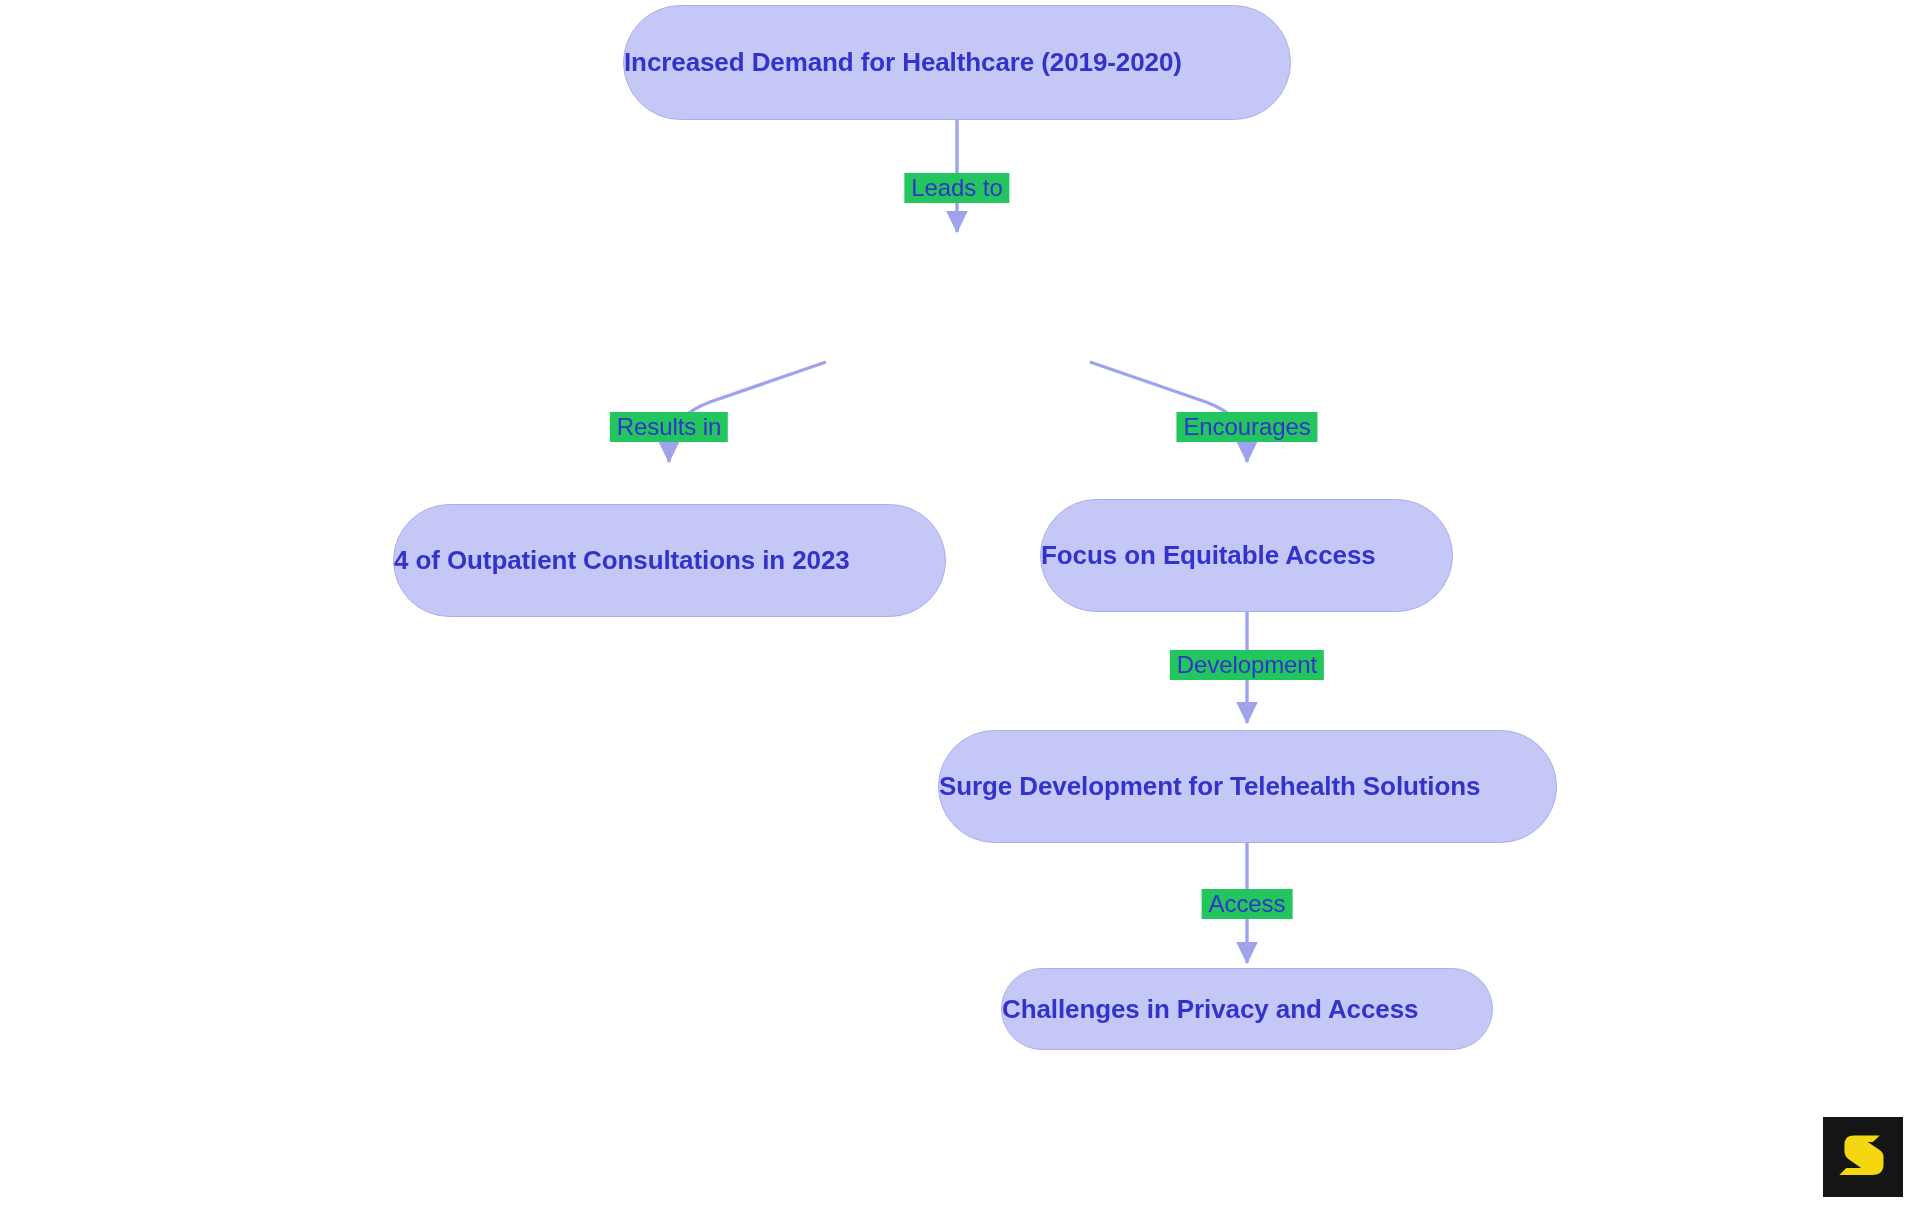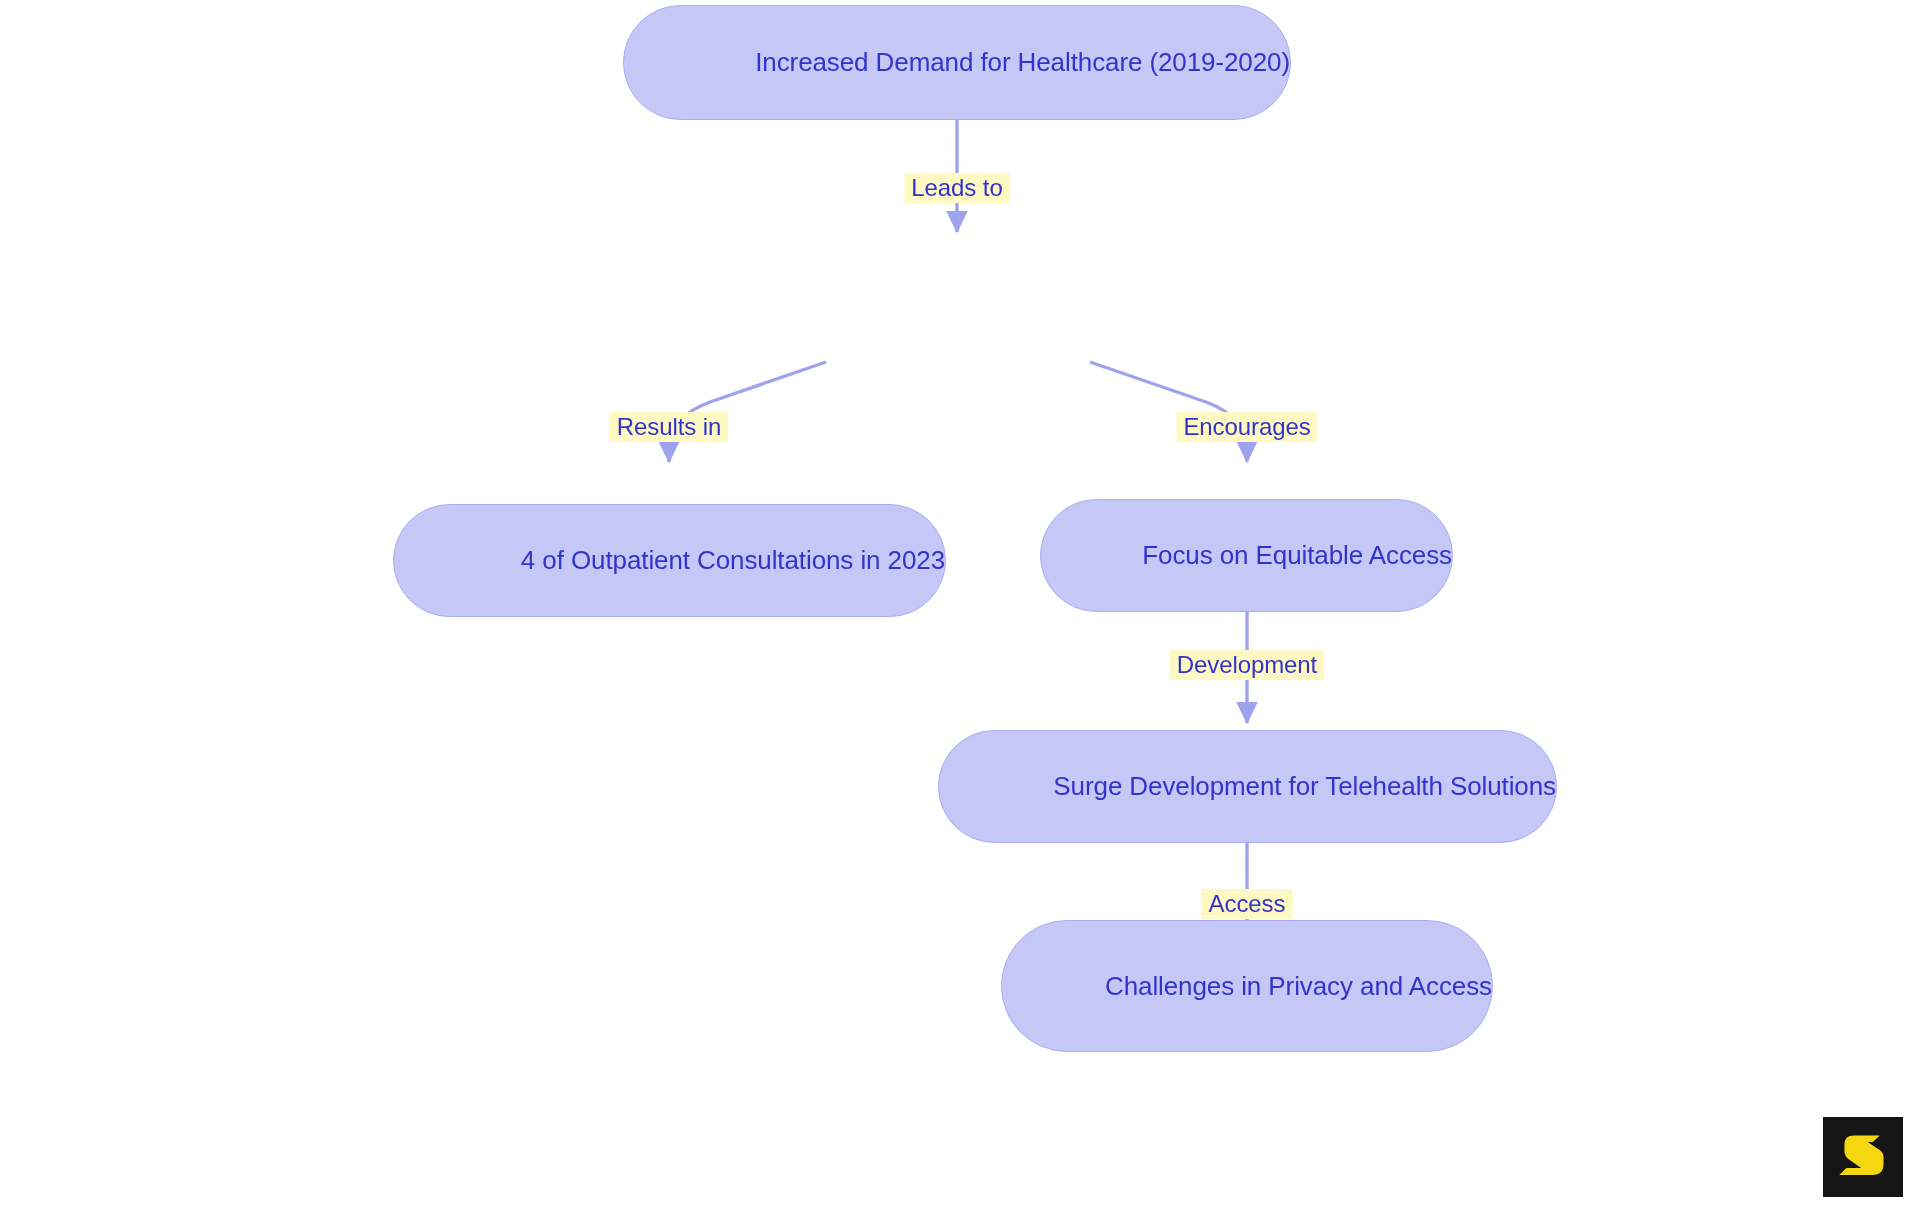--- a/index.html
+++ b/index.html
@@ -26,37 +26,37 @@
     pointer-events: none;
   }
   .node {
     position: absolute;
     box-sizing: border-box;
     background: #c5c8f7;
     border: 1.4px solid #aaaef0;
     border-radius: 999px;
     display: flex;
     align-items: center;
-    justify-content: flex-end;
+    justify-content: flex-start;
     color: #3333cc;
     font-family: "Liberation Sans", sans-serif;
     font-size: 26px;
-    font-weight: 400;
+    font-weight: 700;
     letter-spacing: -0.1px;
     white-space: nowrap;
   }
   .edge-label {
     position: absolute;
     color: #3333cc;
     font-family: "Liberation Sans", sans-serif;
     font-size: 24px;
     font-weight: 400;
     letter-spacing: -0.1px;
     white-space: nowrap;
-    background: #fef9c3;
+    background: #22c55e;
     padding: 1px 7px;
     transform: translate(-50%, -50%);
   }
   #logo {
     position: absolute;
     left: 1823px;
     top: 1117px;
     width: 80px;
     height: 80px;
     background: #151515;
@@ -108,21 +108,21 @@
   </div>
 
   <div class="node" style="left:1040px; top:492px; width:413px; height:113px;margin-top:7px;">
     <span>Focus on Equitable Access</span>
   </div>
 
   <div class="node" style="left:938px; top:730px; width:619px; height:113px;">
     <span>Surge Development for Telehealth Solutions</span>
   </div>
 
-  <div class="node" style="left:1001px; top:920px; width:492px; height:132px;">
+  <div class="node" style="left:1001px; top:968px; width:492px; height:82px;">
     <span>Challenges in Privacy and Access</span>
   </div>
 
   <div class="edge-label" style="left:957px; top:188px;">
     <span>Leads to</span>
   </div>
 
   <div class="edge-label" style="left:669px; top:427px;">
     <span>Results in</span>
   </div>

